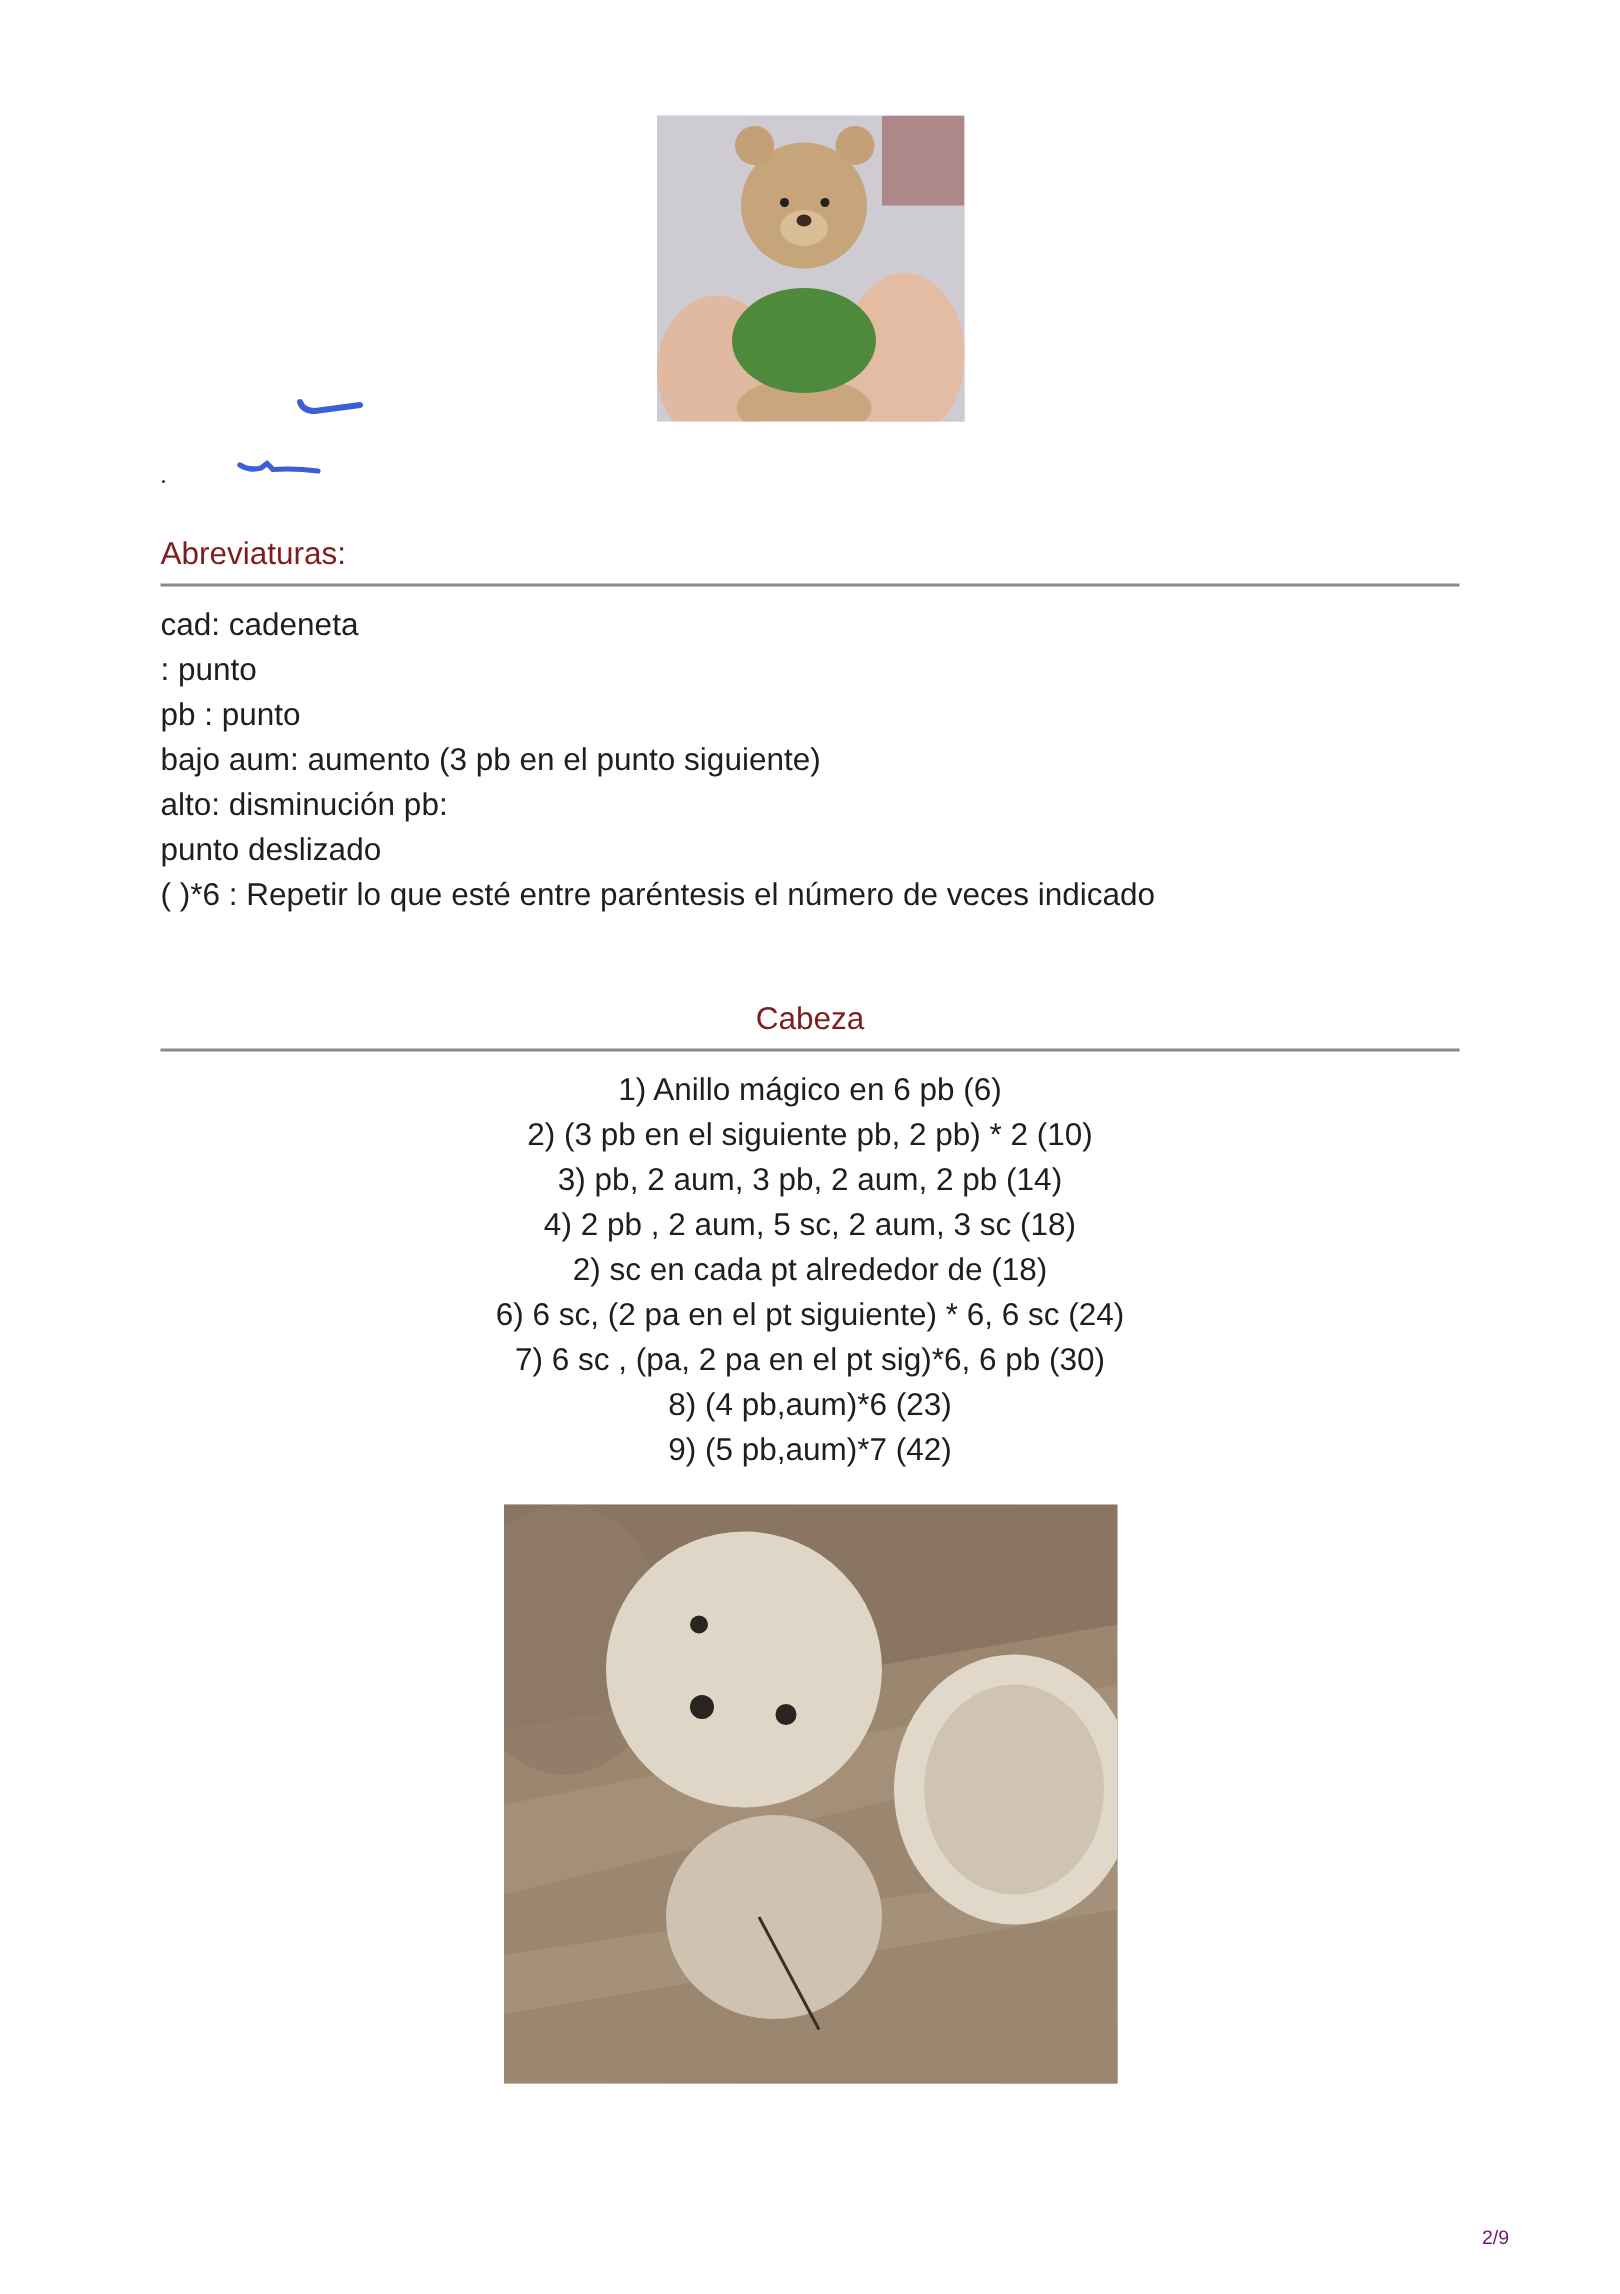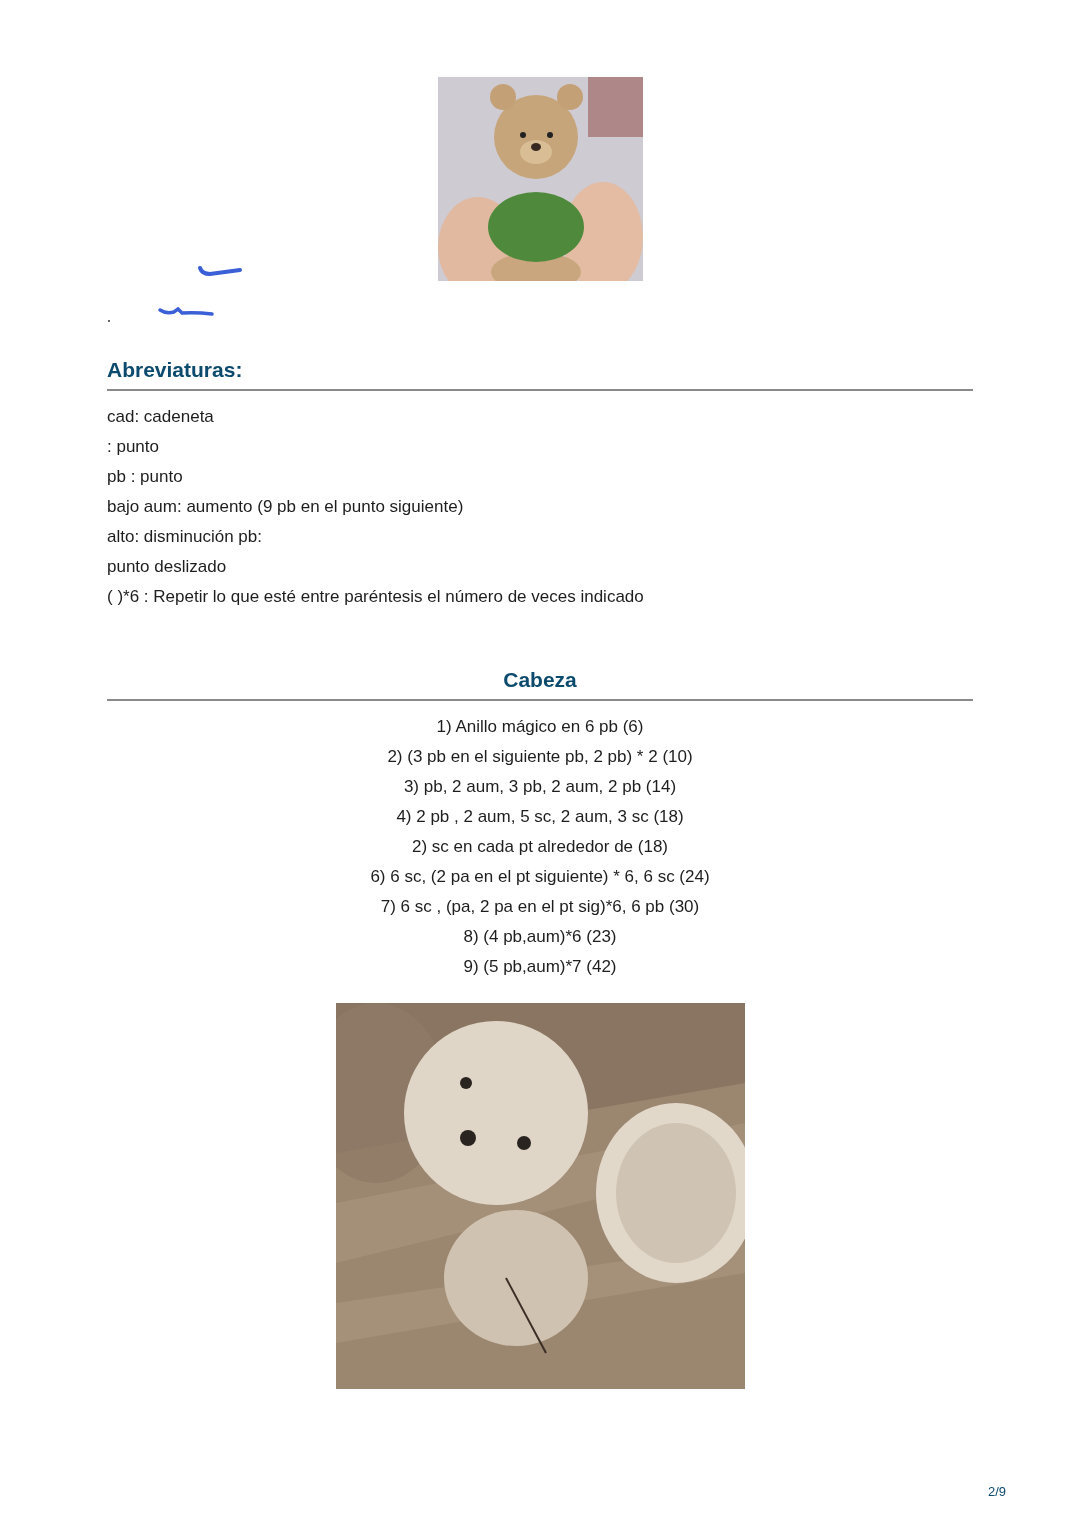--- a/index.html
+++ b/index.html
@@ -6,24 +6,24 @@
     body { width: 1080px; height: 1529px; position: relative; overflow: hidden;
            font-family: "Liberation Sans", sans-serif; color: #1e1e1e; }
     .photo { position: absolute; overflow: hidden; }
     .photo1 { left: 438px; top: 77px; width: 205px; height: 204px;
               background: linear-gradient(135deg, #bcbcc8 0%, #d7d2d4 40%, #c9b9a8 100%); }
     .photo2 { left: 336px; top: 1003px; width: 409px; height: 386px;
               background: linear-gradient(160deg, #8c7a66 0%, #a8937c 45%, #6f5e4c 100%); }
     .mark { position: absolute; }
     .dot { position: absolute; left: 108px; top: 320px; width: 2px; height: 2px; background: #333; border-radius: 50%; }
     .section { position: absolute; left: 107px; width: 866px; }
-    .section h2 { margin: 0; font-size: 21px; font-weight: bold; line-height: 26px; color: #0c4a6e; }
+    .section h2 { margin: 0; font-size: 21px; font-weight: normal; line-height: 26px; color: #7f1d1d; }
     .section .rule { height: 2px; background: #8a8a8a; margin-top: 6px; margin-bottom: 11px; }
-    .section .line { font-size: 17px; line-height: 30px; white-space: nowrap; }
-    .page-num { position: absolute; left: 988px; top: 1484px; font-size: 13px; color: #0c4a6e; }
+    .section .line { font-size: 21px; line-height: 30px; white-space: nowrap; }
+    .page-num { position: absolute; left: 988px; top: 1484px; font-size: 13px; color: #701a75; }
   </style>
 </head>
 <body>
 
 <div class="photo photo1">
   <svg width="205" height="204" viewBox="0 0 205 204">
     <rect width="205" height="204" fill="#cfcbd3"></rect>
     <rect x="150" y="0" width="55" height="60" fill="#a06a6a" opacity="0.7"></rect>
     <ellipse cx="40" cy="170" rx="40" ry="50" fill="#e0b9a0"></ellipse>
     <ellipse cx="165" cy="160" rx="40" ry="55" fill="#e3bca3"></ellipse>
@@ -46,21 +46,21 @@
   <path d="M4 6 Q10 10 18 8 L22 5 L26 9 Q40 8 56 10" stroke="#3a5fd6" stroke-width="3.5" fill="none" stroke-linecap="round"></path>
 </svg>
 <div class="dot"></div>
 
 <div class="section" style="top:357px;">
   <h2>Abreviaturas:</h2>
   <div class="rule"></div>
   <div class="line">cad: cadeneta</div>
   <div class="line">: punto</div>
   <div class="line">pb : punto</div>
-  <div class="line">bajo aum: aumento (9 pb en el punto siguiente)</div>
+  <div class="line">bajo aum: aumento (3 pb en el punto siguiente)</div>
   <div class="line">alto: disminución pb:</div>
   <div class="line">punto deslizado</div>
   <div class="line">( )*6 : Repetir lo que esté entre paréntesis el número de veces indicado</div>
 </div>
 
 <div class="section" style="top:667px;text-align:center;">
   <h2>Cabeza</h2>
   <div class="rule"></div>
   <div class="line">1) Anillo mágico en 6 pb (6)</div>
   <div class="line">2) (3 pb en el siguiente pb, 2 pb) * 2 (10)</div>

